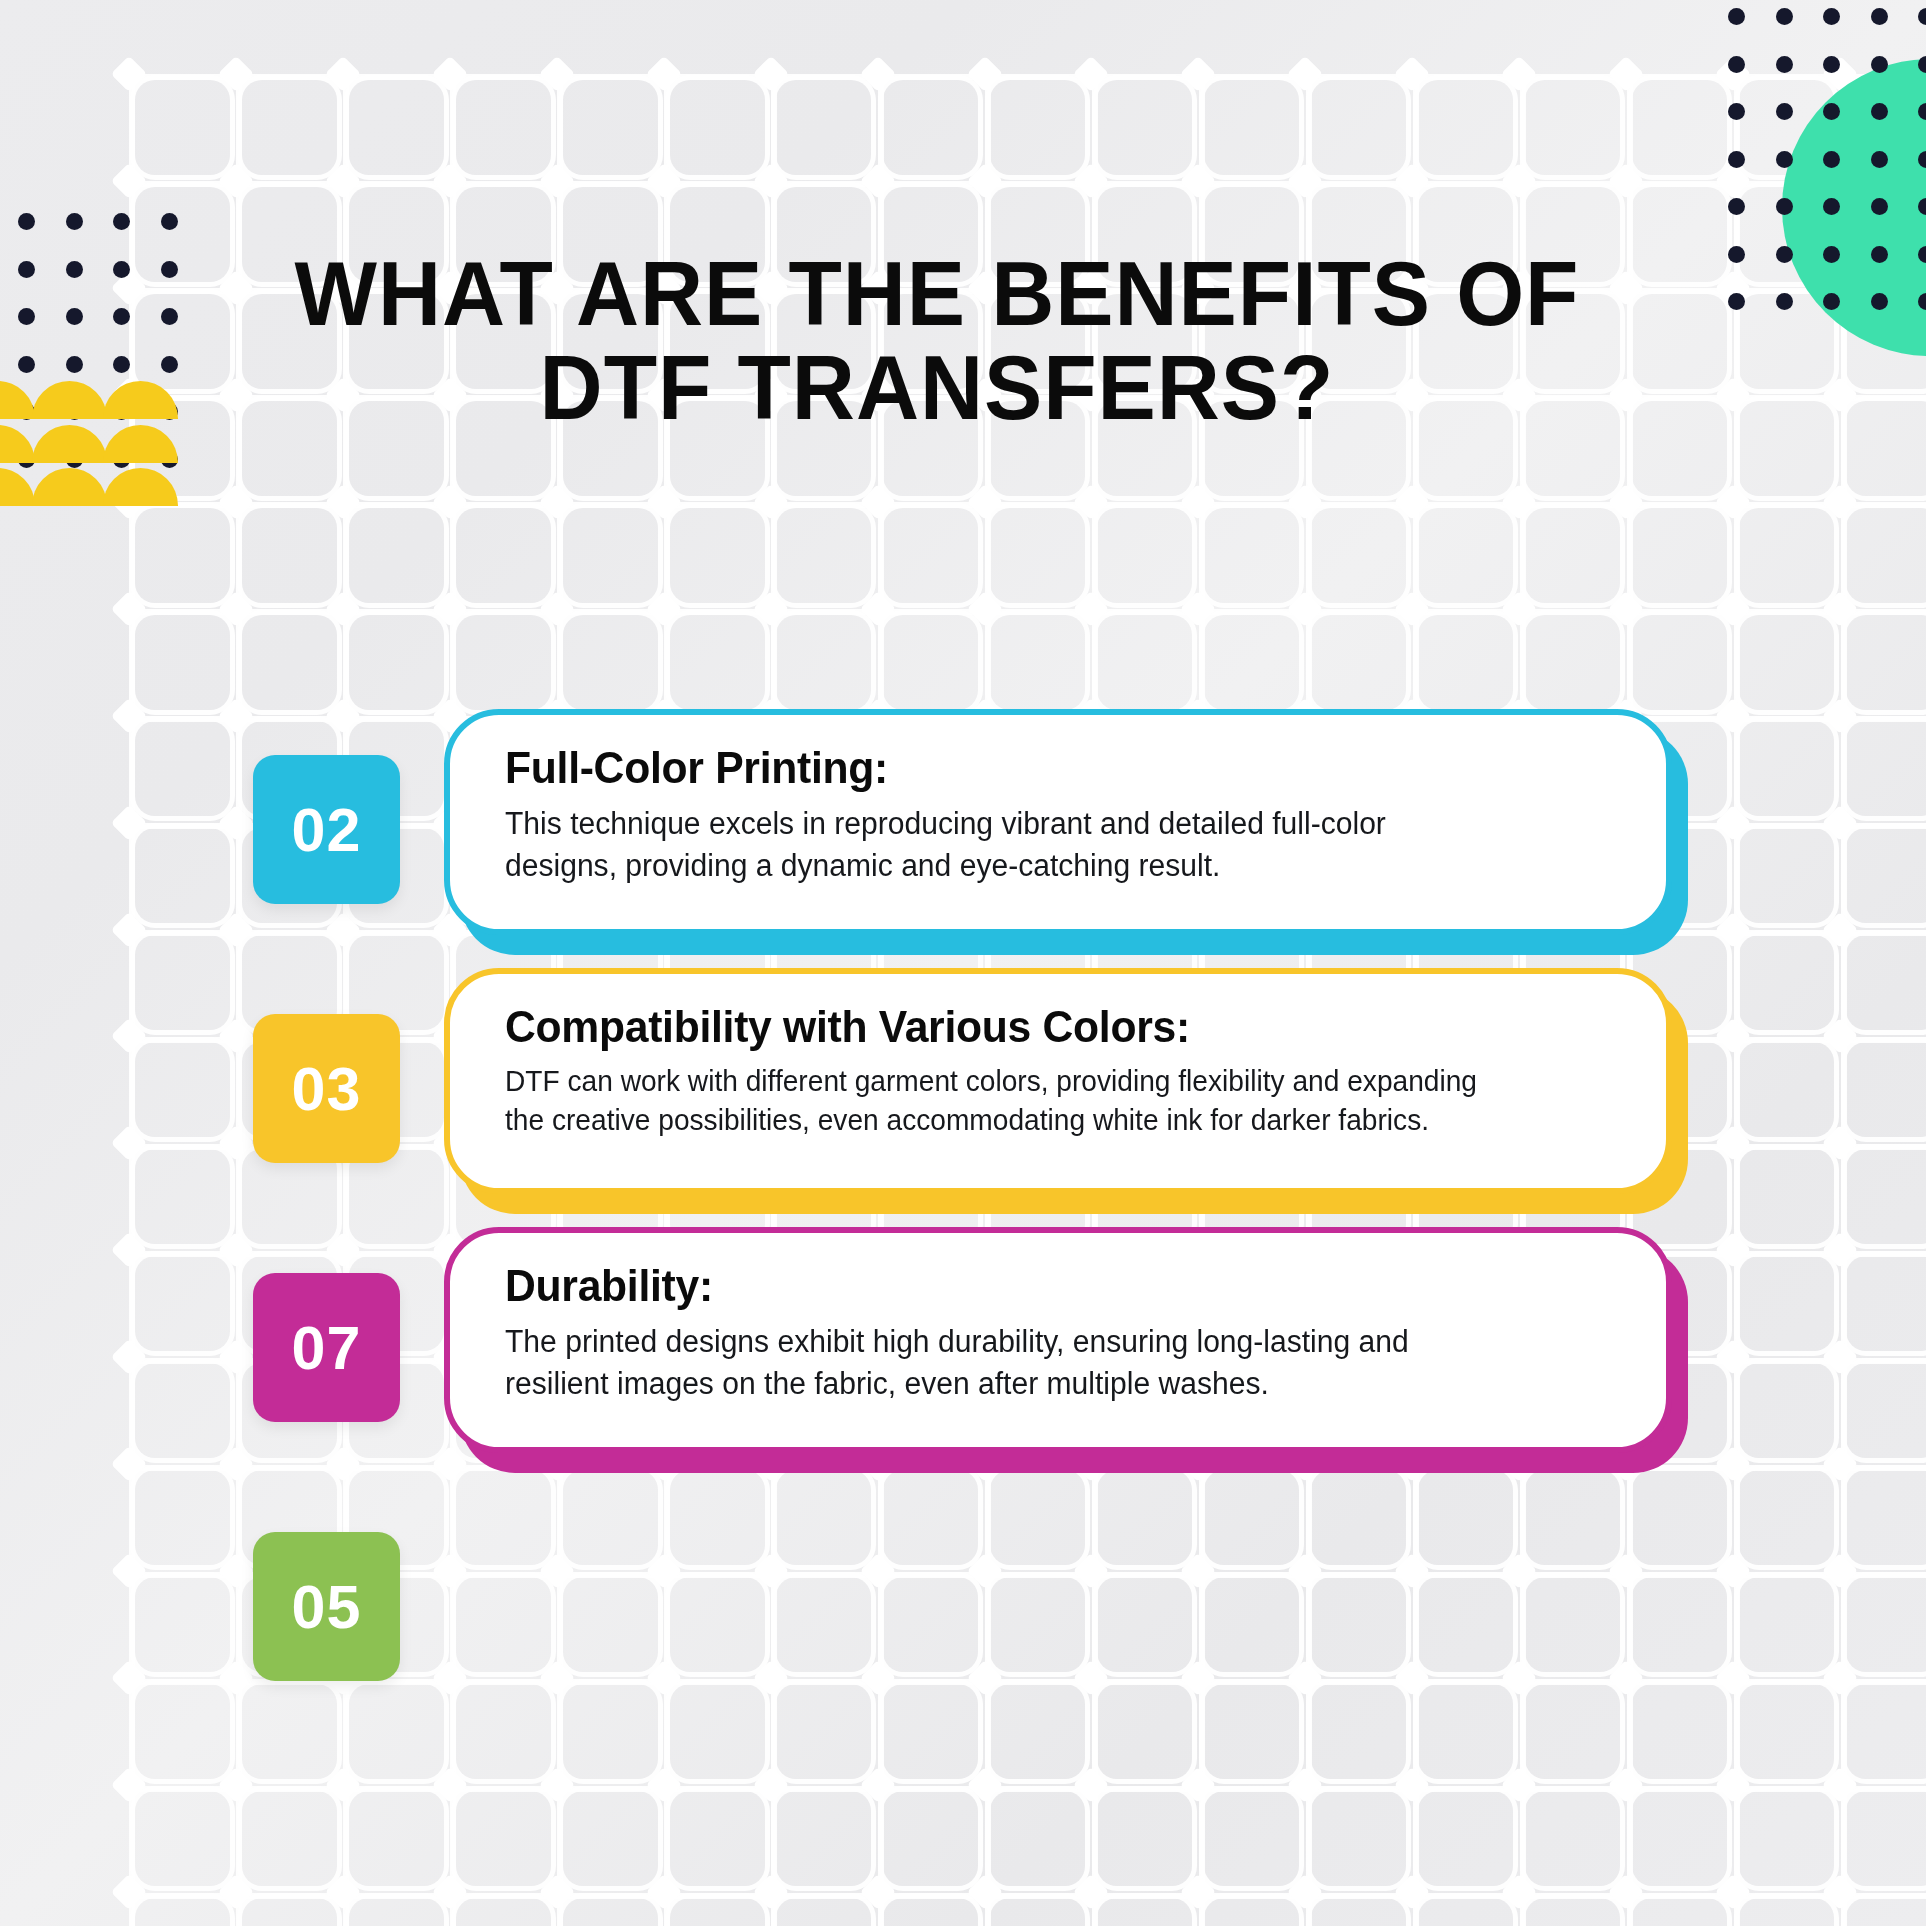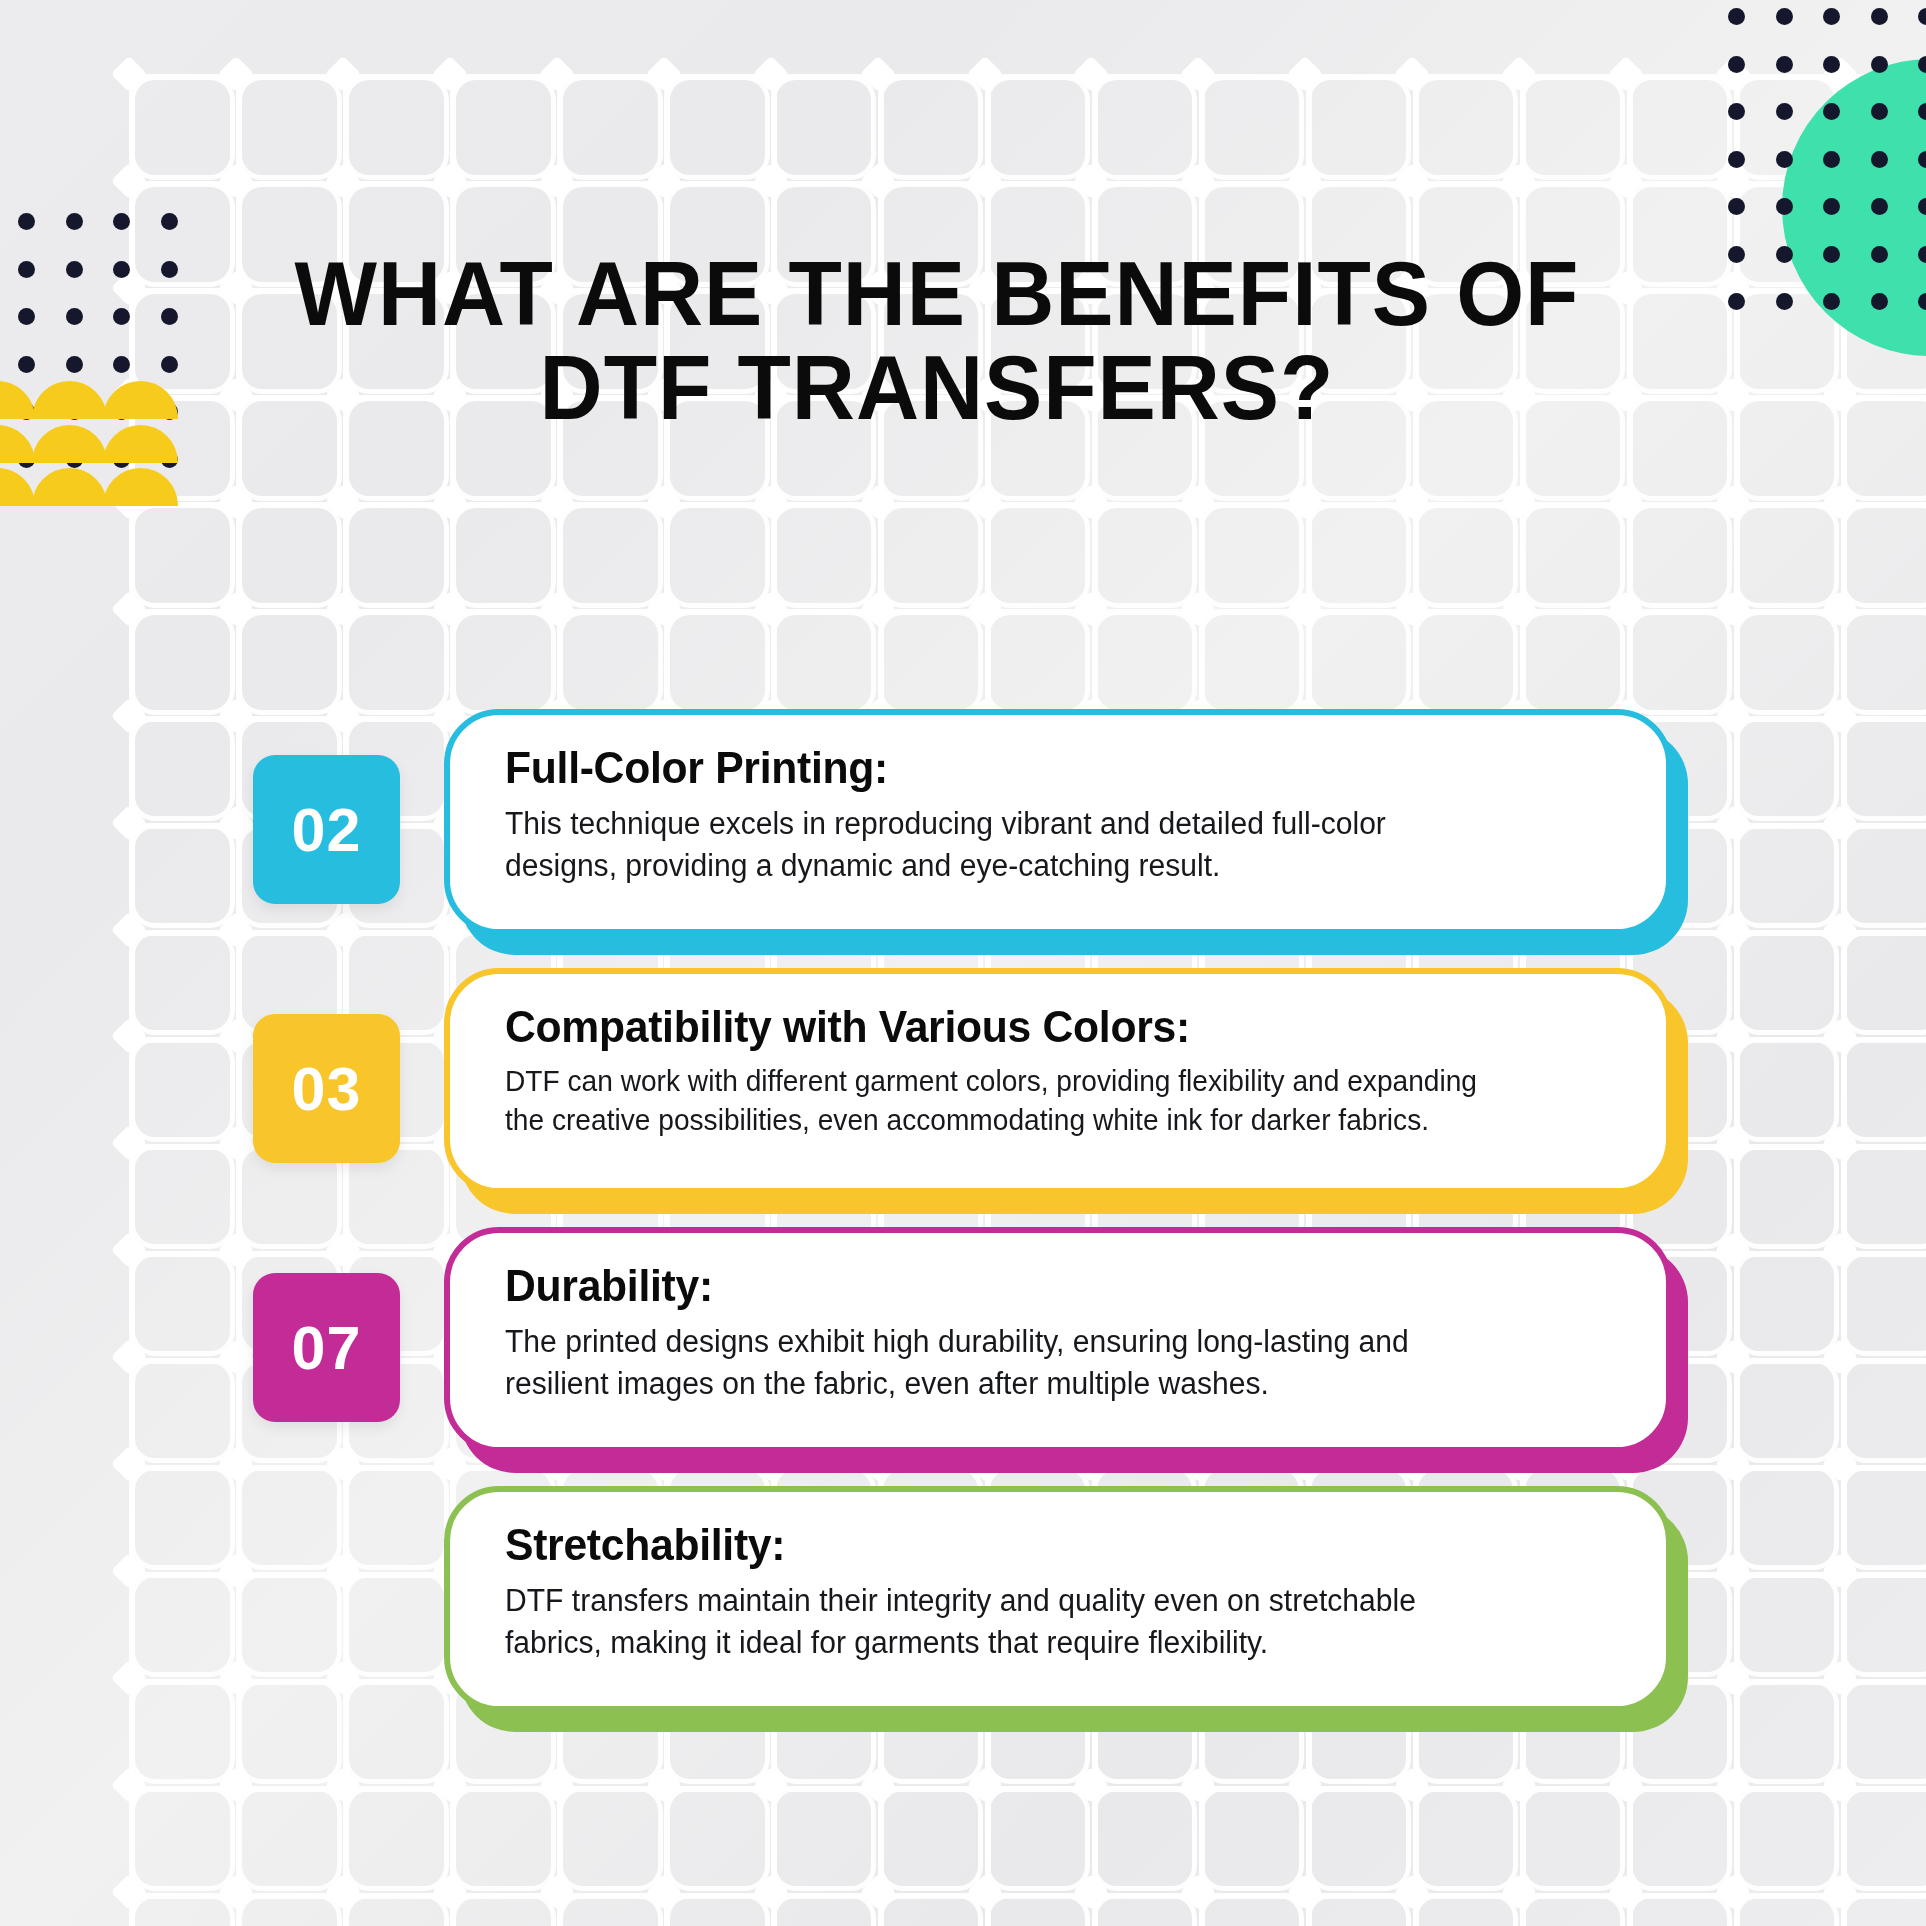--- a/index.html
+++ b/index.html
@@ -907,27 +907,18 @@
           <div class="card" style="border-color: rgb(195, 44, 151);">
             <h3>Durability:</h3>
             <p>
               <span class="ln">The printed designs exhibit high durability, ensuring long-lasting and</span>
               <span class="ln">resilient images on the fabric, even after multiple washes.</span>
             </p>
           </div>
         </div>
       </div>
       <div class="row">
-        <div class="card-wrap">
-          <div class="card-shadow" style="background: rgb(140, 193, 82);"></div>
-          <div class="card" style="border-color: rgb(140, 193, 82);">
-            <h3>Stretchability:</h3>
-            <p>
-              <span class="ln">DTF transfers maintain their integrity and quality even on stretchable</span>
-              <span class="ln">fabrics, making it ideal for garments that require flexibility.</span>
-            </p>
-          </div>
-        </div>
+        <div class="badge" style="background: rgb(140, 193, 82);">05</div>
       </div>
     </div>
 
 </div>
 
 
 </body></html>

